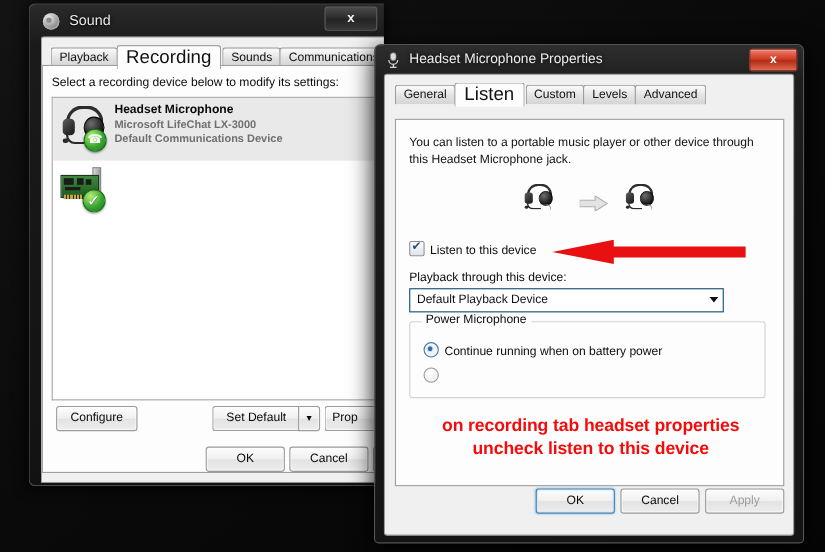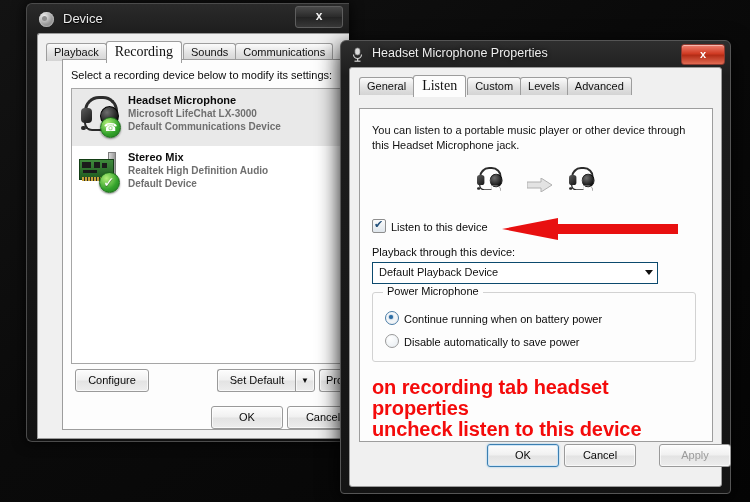--- a/index.html
+++ b/index.html
@@ -48,24 +48,24 @@
   .stab{
     display:inline-block;height:17px;line-height:17px;padding:0 7px;
     font-size:11px;color:#111;
     border:1px solid #9d9d9d;border-bottom:none;border-radius:3px 3px 0 0;
     background:linear-gradient(180deg,#fbfbfb,#e2e2e2 55%,#d4d4d4);
     margin-right:-1px;vertical-align:bottom;
   }
   .stab.active{
     height:21px;line-height:20px;background:#fdfdfd;
     border-color:#9d9d9d;position:relative;z-index:4;
-    margin:0 1px -2px 0;padding:0 8px;font-size:14px;font-family:Liberation Serif, serif;
+    margin:0 1px -2px 0;padding:0 8px;font-size:17px;
   }
   #sound-pane{
-    position:absolute;left:24px;top:25px;width:307px;height:369px;
+    position:absolute;left:0;top:25px;width:307px;height:369px;
     background:#fdfdfd;border:1px solid #9d9d9d;border-right:none;
   }
   #select-label{position:absolute;left:8px;top:9px;font-size:11px;color:#0b0b0b;}
   #device-list{
     position:absolute;left:8px;top:28px;width:298px;height:274px;
     background:#fff;border:1px solid #a6a6a6;border-right:none;
   }
   .device-row{position:relative;height:53px;padding:4px 0 0 0;}
   .device-row.selected{background:#e9e9e9;}
   .dev-icon{position:absolute;left:6px;top:4px;width:44px;height:44px;}
@@ -190,41 +190,42 @@
   .radio-row{position:absolute;left:12px;font-size:11px;color:#0b0b0b;}
   .wradio{display:inline-block;width:12px;height:12px;border-radius:50%;
     border:1px solid #9a9a9a;vertical-align:-2px;
     background:radial-gradient(circle at 35% 30%,#fff,#e6ecf1);position:relative;}
   .wradio.on{border-color:#4a7ca6;}
   .wradio.on:after{content:"";position:absolute;left:3px;top:3px;width:4px;height:4px;
     border-radius:50%;background:#2b6ca3;box-shadow:0 0 2px #2b6ca3;}
   .radio-label{margin-left:5px;}
   #annot{
     position:absolute;left:12px;top:268px;width:330px;
-    font-size:20px;font-weight:bold;color:#f40b0b;line-height:21px;
+    font-size:16px;font-weight:bold;color:#f40b0b;line-height:21px;
     letter-spacing:-.1px;
+    text-align:center;
   }
   #prop-footer{position:absolute;left:9px;top:364px;width:352px;height:48px;}
   #p-ok{position:absolute;left:128px;top:12px;width:70px;}
   #p-cancel{position:absolute;left:205px;top:12px;width:70px;}
-  #p-apply{position:absolute;left:300px;top:12px;width:70px;}
+  #p-apply{position:absolute;left:282px;top:12px;width:70px;}
 
   
   #red-arrow{position:absolute;left:502px;top:218px;width:176px;height:22px;}
 </style>
 </head>
 <body>
 
 <div id="screen">
 
   <div id="sound-window">
 
     <div id="sound-titlebar">
       <div class="sound-icon"></div>
-      <div id="sound-title">Device</div>
+      <div id="sound-title">Sound</div>
       <div id="sound-close">x</div>
     </div>
 
     <div id="sound-body">
 
       <div id="sound-tabstrip">
         <span class="stab">Playback</span><span class="stab active">Recording</span><span class="stab">Sounds</span><span class="stab">Communications</span>
       </div>
 
       <div id="sound-pane">
@@ -262,25 +263,20 @@
                 <div class="sc-chip" style="left:4px;top:12px;width:9px;height:6px;"></div>
                 <div class="sc-chip" style="left:16px;top:12px;width:6px;height:6px;"></div>
                 <div class="sc-chip" style="left:24px;top:13px;width:5px;height:5px;"></div>
                 <div class="sc-chip" style="left:5px;top:20px;width:14px;height:3px;"></div>
                 <div class="sc-pins"></div>
               </div>
               <div class="badge green" style="left:21px;top:22px;">
                 <span class="badge-check">✓</span>
               </div>
             </div>
-            <div class="dev-text">
-              <div class="dev-name">Stereo Mix</div>
-              <div class="dev-sub">Realtek High Definition Audio</div>
-              <div class="dev-sub">Default Device</div>
-            </div>
           </div>
 
         </div>
 
         <div class="btn" id="btn-setdefault">Set Default</div>
         <div class="btn" id="btn-configure">Configure</div>
         <div class="btn" id="btn-setdefault-arrow" style="font-size:8px;"><span>▼</span></div>
         <div class="btn" id="btn-properties">Prop</div>
 
         <div id="sound-footer">
@@ -352,21 +348,21 @@
           <span id="playback-combo-text">Default Playback Device</span>
           <span id="combo-arrow"></span>
         </div>
 
         <div id="power-group">
           <span id="power-legend">Power Microphone</span>
           <div class="radio-row" style="top:18px;">
             <span class="wradio on"></span><span class="radio-label">Continue running when on battery power</span>
           </div>
           <div class="radio-row" style="top:41px;">
-            <span class="wradio"></span><span class="radio-label">Disable automatically to save power</span>
+            <span class="wradio"></span>
           </div>
         </div>
 
         <div id="annot">
           <div>on recording tab headset properties</div>
           <div>uncheck listen to this device</div>
         </div>
 
       </div>
 

